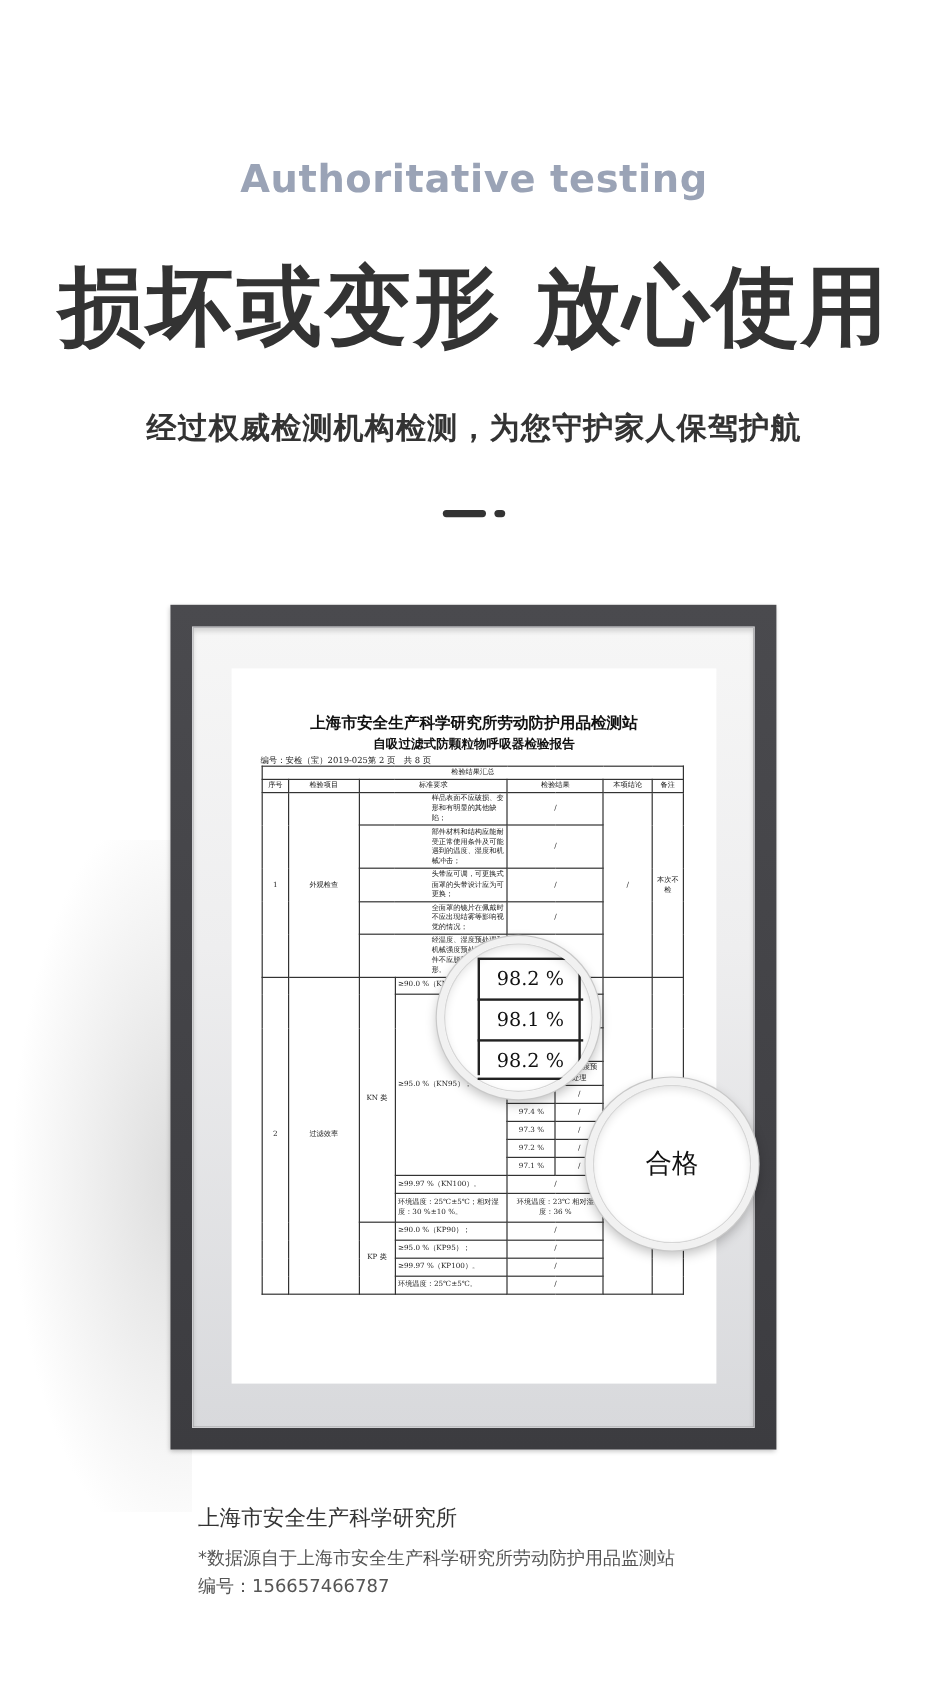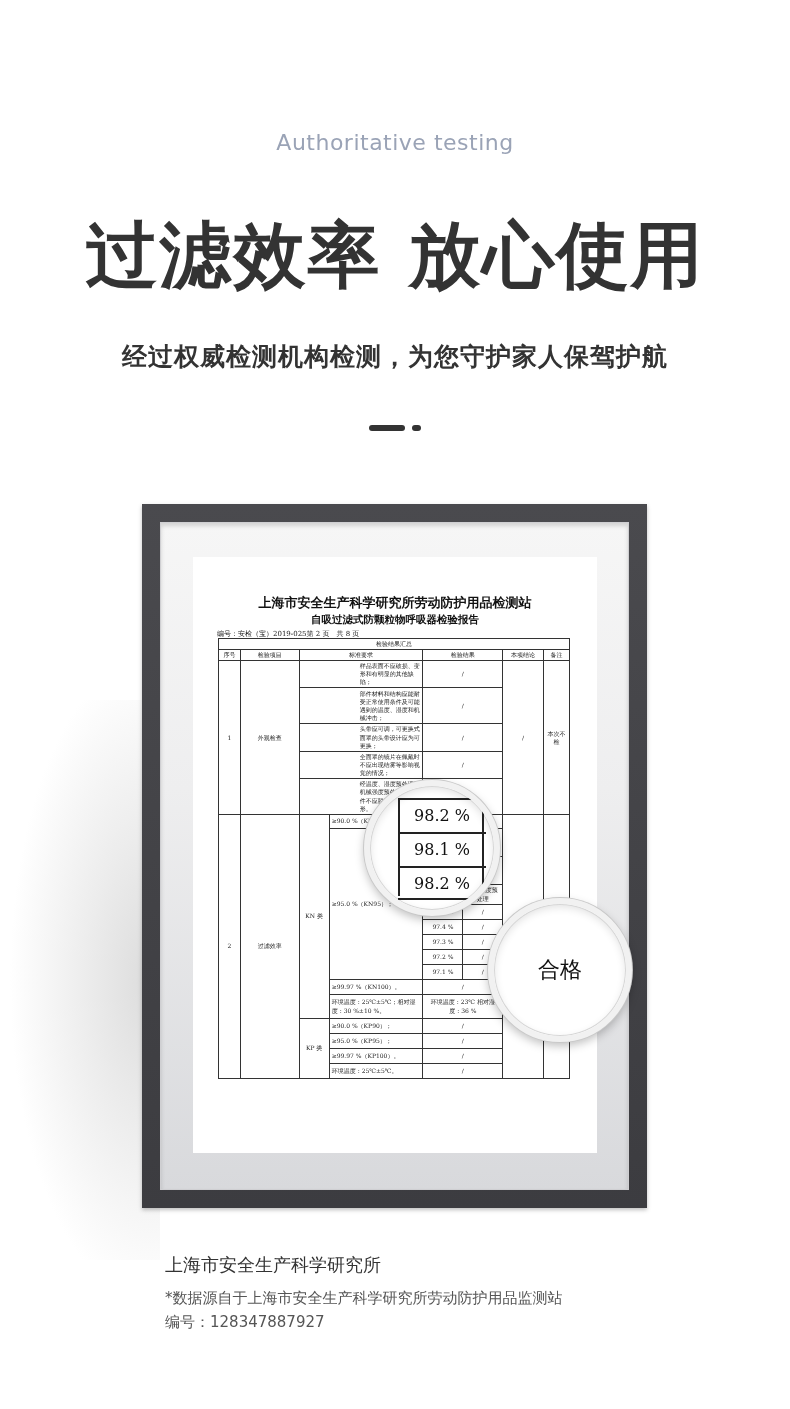--- a/index.html
+++ b/index.html
@@ -9,21 +9,21 @@
     font-family: "DejaVu Sans", "Liberation Sans", sans-serif;
     position: relative;
     overflow: hidden;
   }
   .bg-shadow {
     position: absolute; left: 0; top: 700px; width: 160px; height: 560px;
     background: radial-gradient(ellipse 140px 320px at 150px 280px, #dcdcdc 0%, #ececec 45%, rgba(255,255,255,0) 100%);
   }
   .subtitle-en {
     position: absolute; top: 130px; left: 0; width: 790px; text-align: center;
-    font-size: 22px; font-weight: normal; color: #9aa3b6; letter-spacing: 0.5px;
+    font-size: 32px; font-weight: bold; color: #9aa3b6; letter-spacing: 0.5px;
   }
   .title-cn {
     position: absolute; top: 208px; left: 0; width: 790px; text-align: center;
     font-size: 72px; font-weight: bold; color: #333333; letter-spacing: 2px;
   }
   .tagline {
     position: absolute; top: 340px; left: 0; width: 790px; text-align: center;
     font-size: 25px; font-weight: bold; color: #333333; letter-spacing: 1px;
   }
   .divider { position: absolute; top: 425px; left: 369px; height: 6px; }
@@ -106,21 +106,21 @@
     position: absolute; top: 1313px; left: 165px;
     font-size: 15px; color: #555;
   }
 </style>
 </head>
 <body>
 
 <div class="bg-shadow"></div>
 
 <div class="subtitle-en">Authoritative testing</div>
-<div class="title-cn">过滤效率 放心使用</div>
+<div class="title-cn">损坏或变形 放心使用</div>
 <div class="tagline">经过权威检测机构检测，为您守护家人保驾护航</div>
 <div class="divider">
   <span class="bar"></span>
   <span class="dot"></span>
 </div>
 
 <div class="frame">
   <div class="mat">
     <div class="paper">
       <div class="doc-title1">上海市安全生产科学研究所劳动防护用品检测站</div>
@@ -257,13 +257,13 @@
   <div class="cell" style="top:46px">98.1 %</div>
   <div class="cell" style="top:80px; border-bottom:2px solid #222;">98.2 %</div>
 </div>
 
 <div class="magnifier mag2">
   <div class="verdict">合格</div>
 </div>
 
 <div class="footer-title">上海市安全生产科学研究所</div>
 <div class="footer-source">*数据源自于上海市安全生产科学研究所劳动防护用品监测站</div>
-<div class="footer-id">编号：128347887927</div>
+<div class="footer-id">编号：156657466787</div>
 
 </body></html>

